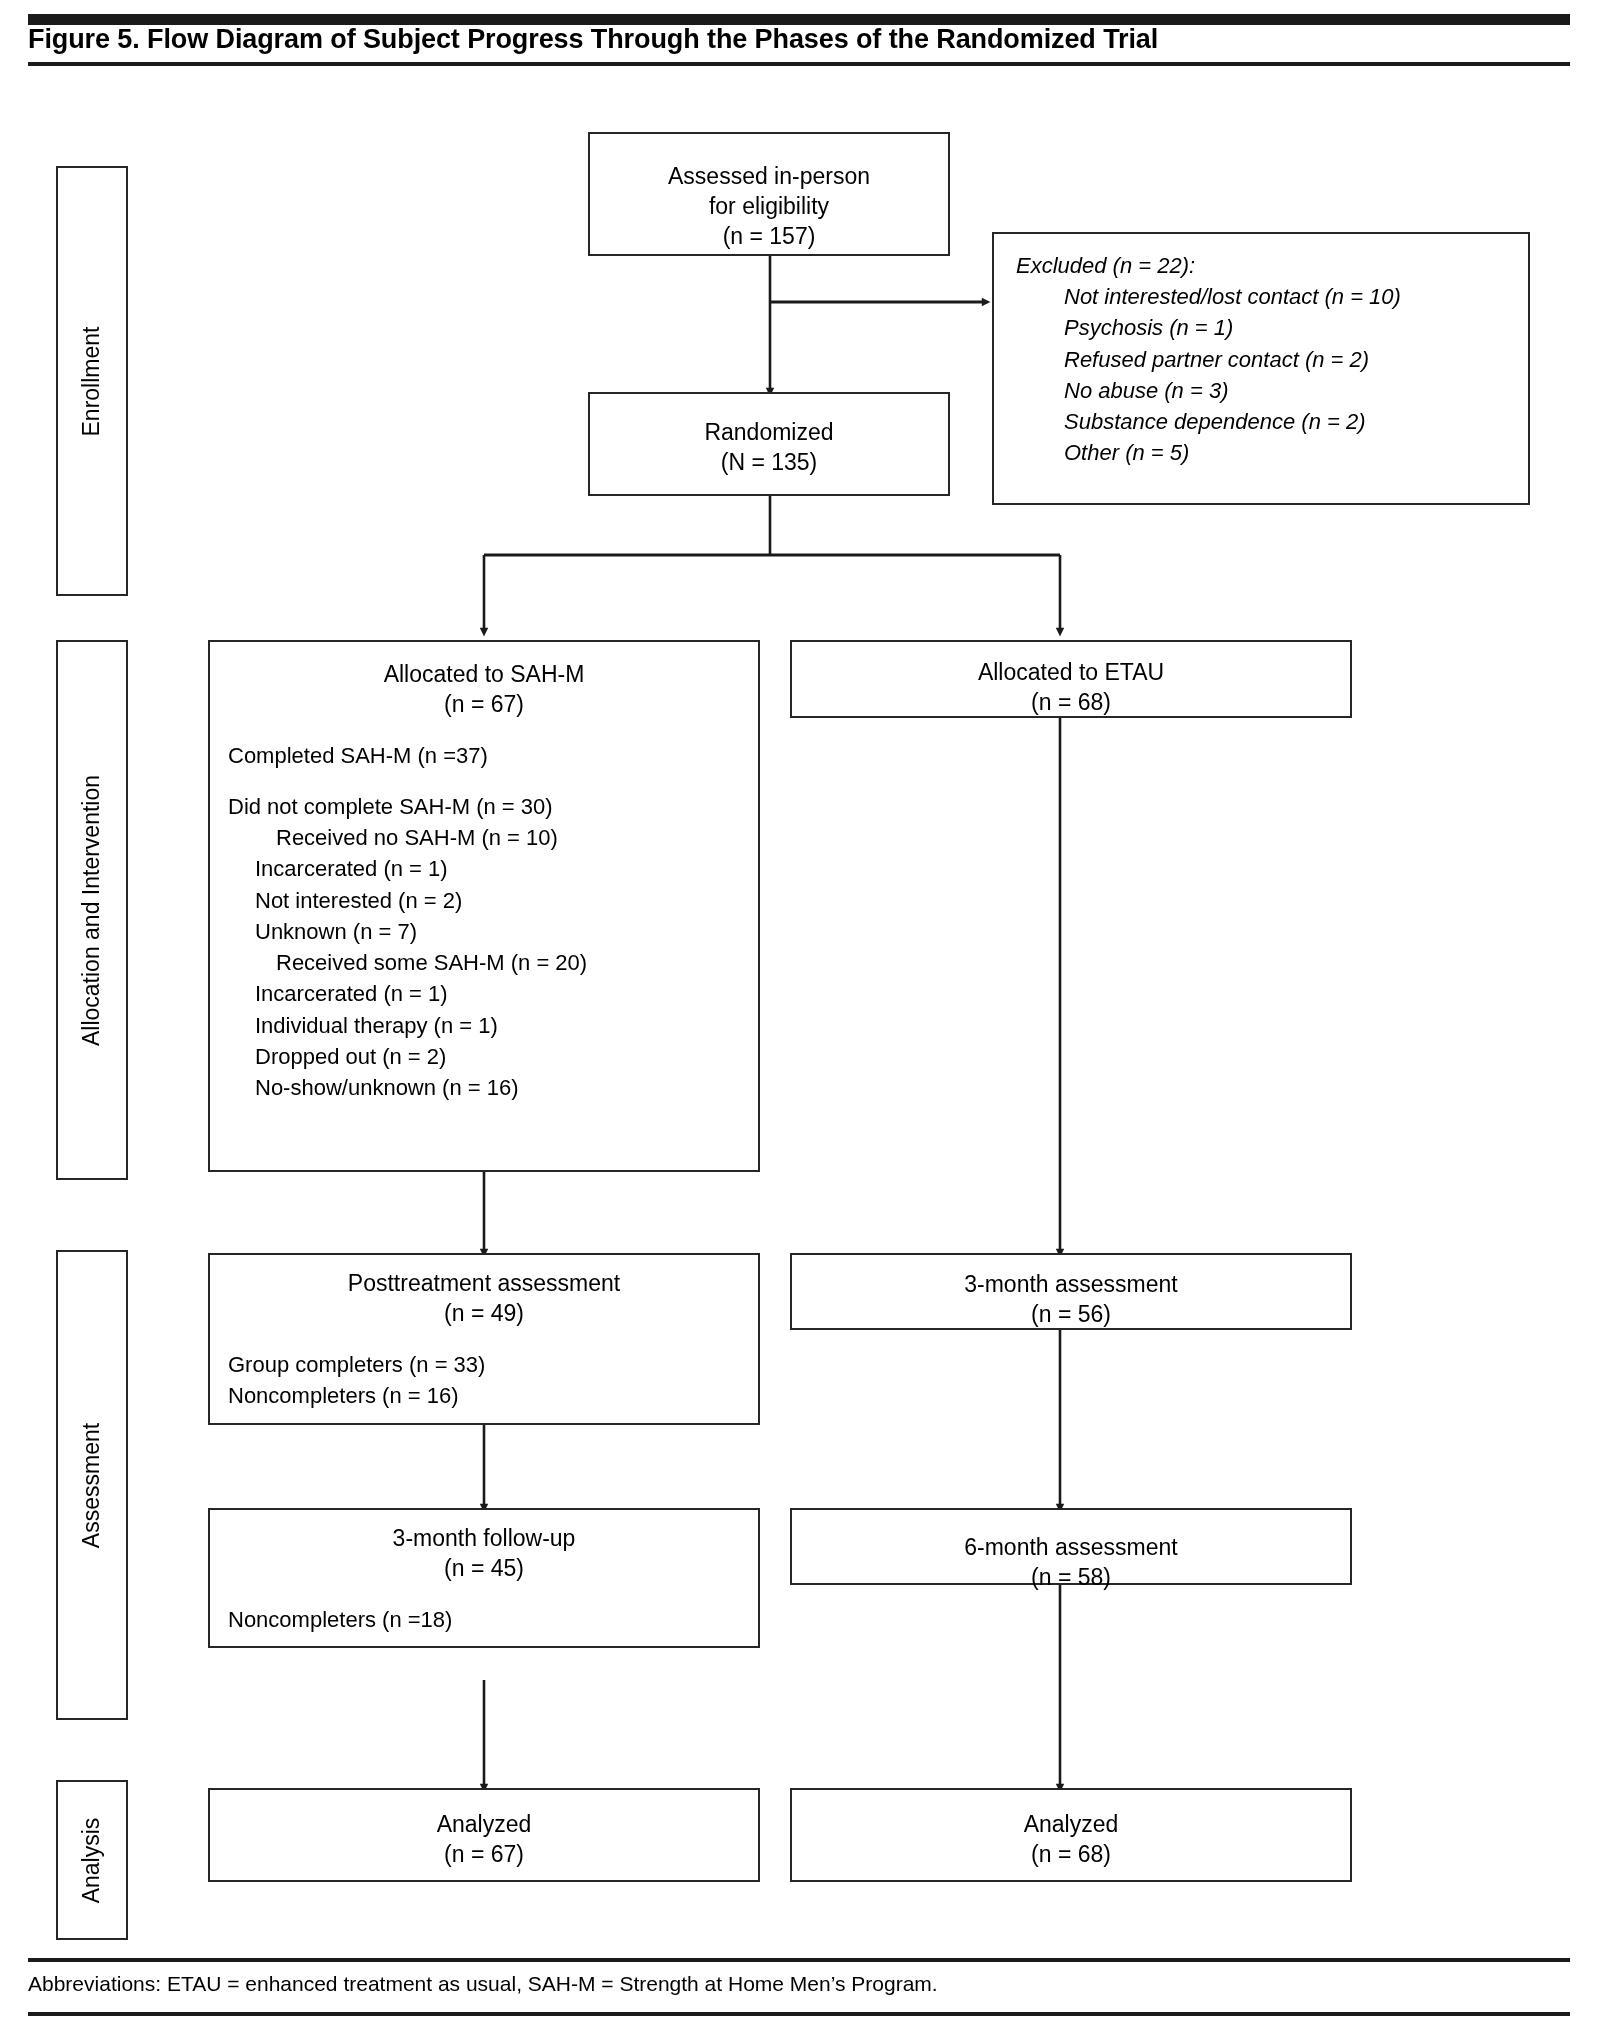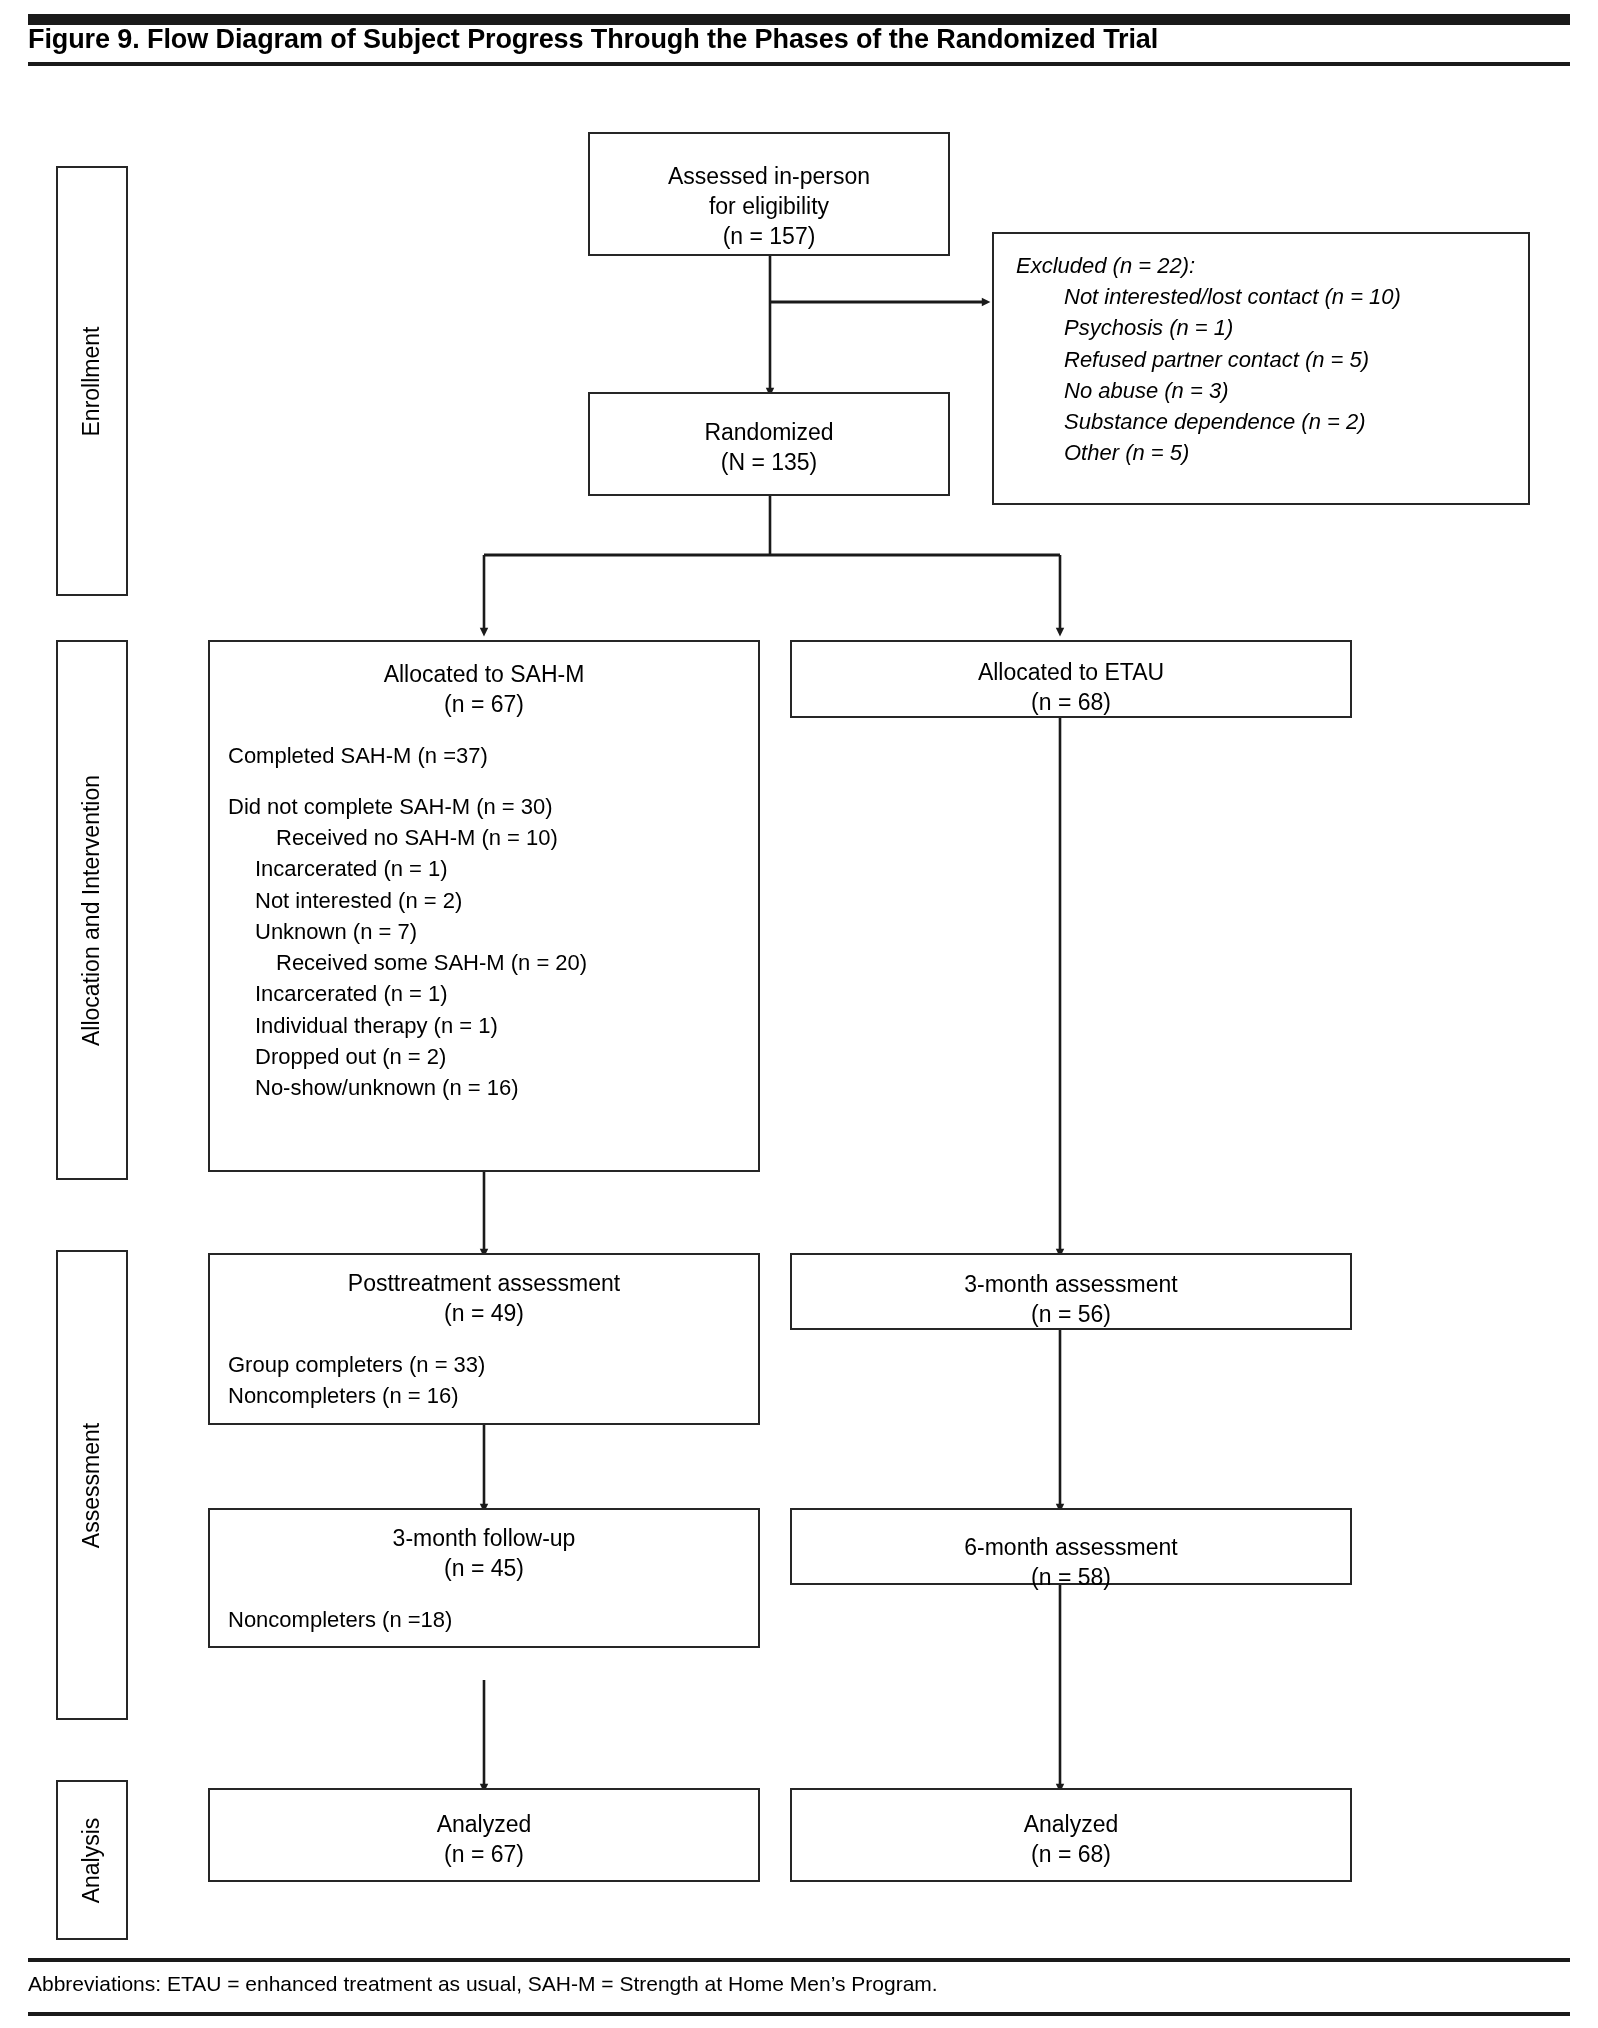--- a/index.html
+++ b/index.html
@@ -82,21 +82,21 @@
 
   
   #wires{position:absolute;left:0;top:0;width:1598px;height:2028px;}
 </style>
 </head>
 <body>
 
 <div id="page">
 
   <div class="rule rule-top"></div>
-  <div class="fig-title">Figure 9. Flow Diagram of Subject Progress Through the Phases of the Randomized Trial</div>
+  <div class="fig-title">Figure 5. Flow Diagram of Subject Progress Through the Phases of the Randomized Trial</div>
   <div class="rule rule-under-title"></div>
 
   <svg id="wires" viewBox="0 0 1598 2028">
     <defs>
       <marker id="ar" markerWidth="11" markerHeight="11" refX="5.2" refY="5.2" orient="auto" markerUnits="userSpaceOnUse">
         <path d="M1,1 L9.6,5.2 L1,9.4 z" fill="#1a1a1a"></path>
       </marker>
     </defs>
     <g stroke="#1a1a1a" stroke-width="2.6" fill="none">
 
@@ -146,21 +146,21 @@
       <span class="ln">for eligibility</span>
       <span class="ln">(n = 157)</span>
     </div>
   </div>
 
   <div class="node" style="left:992px; top:232px; width:538px; height:273px;font-style:italic;">
     <div class="body" style="padding:16px 0 0 22px;">
       <span class="ln lv0">Excluded (n = 22):</span>
       <span class="ln lv1">Not interested/lost contact (n = 10)</span>
       <span class="ln lv1">Psychosis (n = 1)</span>
-      <span class="ln lv1">Refused partner contact (n = 5)</span>
+      <span class="ln lv1">Refused partner contact (n = 2)</span>
       <span class="ln lv1">No abuse (n = 3)</span>
       <span class="ln lv1">Substance dependence (n = 2)</span>
       <span class="ln lv1">Other (n = 5)</span>
     </div>
   </div>
 
   <div class="node" style="left:588px; top:392px; width:362px; height:104px;">
     <div class="hd" style="padding-top:24px;">
       <span class="ln">Randomized</span>
       <span class="ln">(N = 135)</span>

